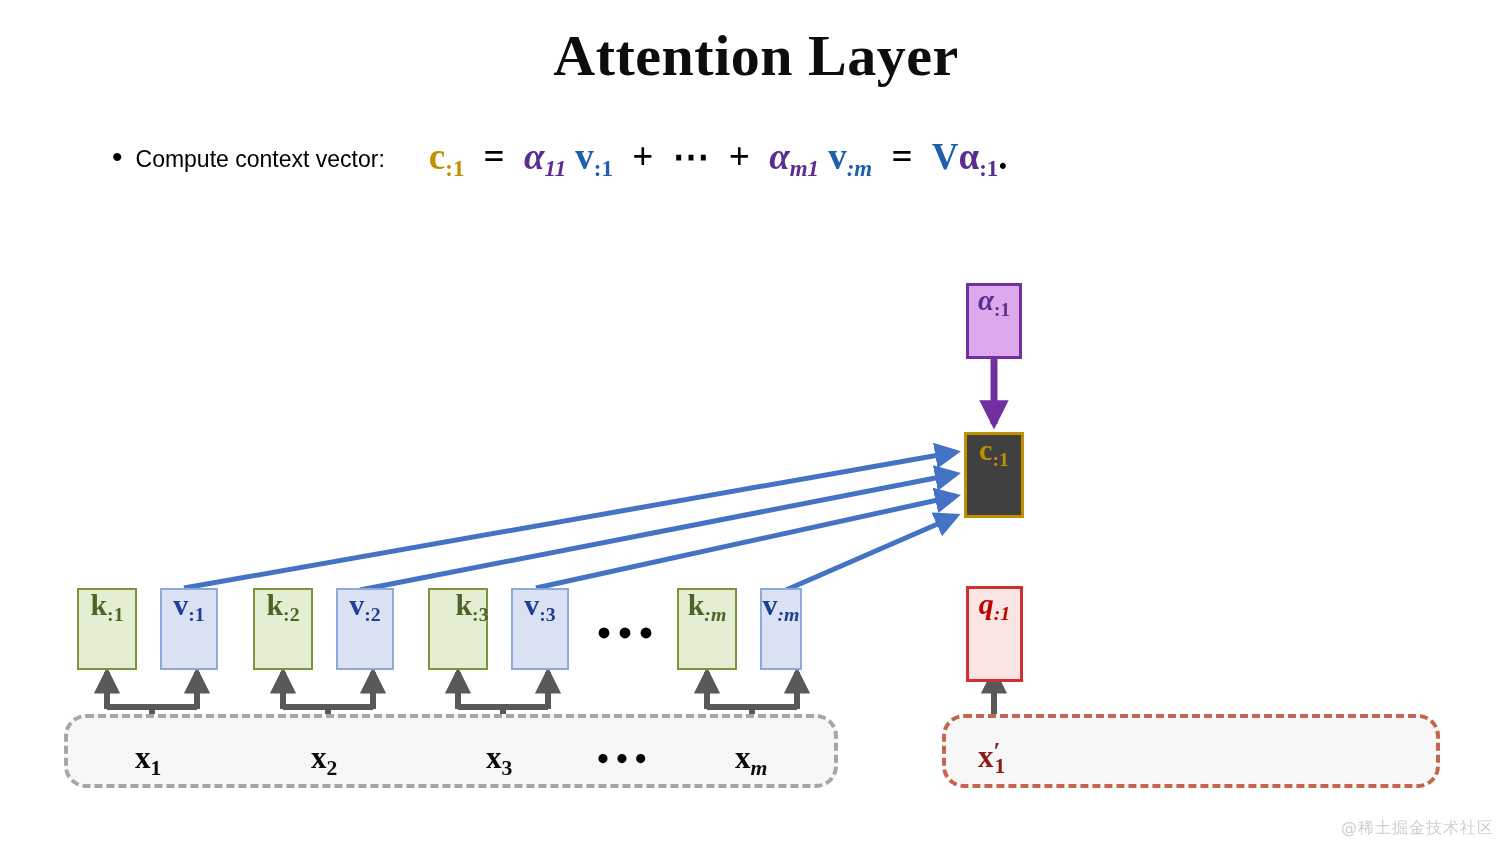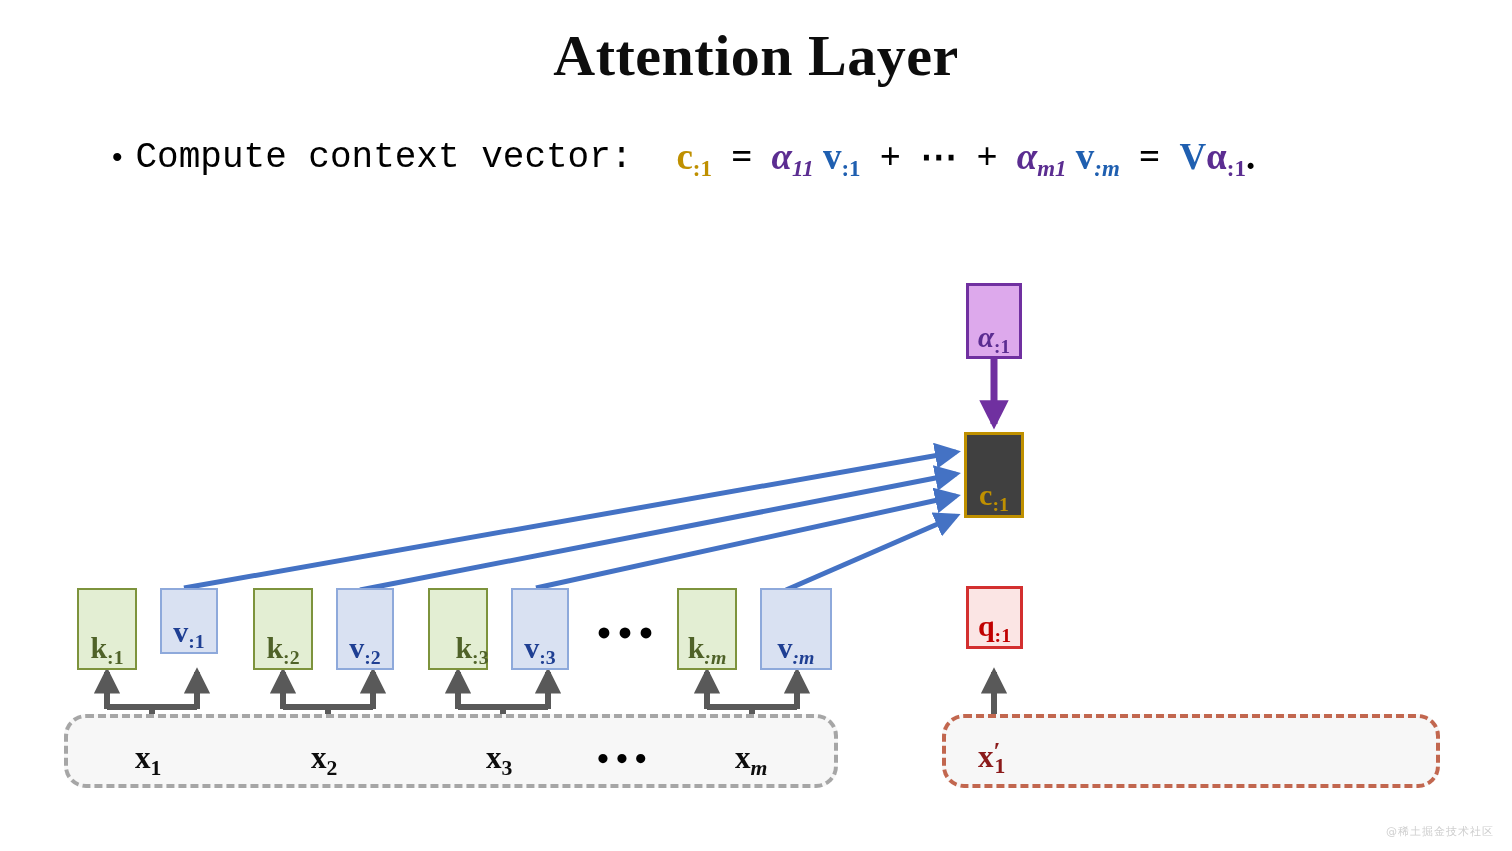--- a/index.html
+++ b/index.html
@@ -39,23 +39,23 @@
     align-items: baseline;
     white-space: nowrap;
   }
   .bullet-dot {
     font-size: 30px;
     color: #000;
     line-height: 1;
     margin-right: 13px;
   }
   #bullet-text {
-    font-size: 36px;
+    font-size: 23px;
     color: #000;
-    font-family: Liberation Mono, monospace;
+    font-family: Liberation Sans, sans-serif;
   }
   #formula {
     margin-left: 44px;
     font-family: "Liberation Serif", serif;
     font-size: 37px;
     white-space: nowrap;
     position: relative;
     top: 2px;
   }
   .f-c     { color:#bf9000; font-weight:bold; }
@@ -72,21 +72,21 @@
   .sub-blue { color:#1f5fb0; }
   .sub-purple { color:#5b2d91; }
   .it { font-style: italic; }
   .sp { display:inline-block; width:10px; }
 
   
   .vbox {
     position: absolute;
     box-sizing: border-box;
     display: flex;
-    align-items: flex-end;
+    align-items: flex-start;
     justify-content: center;
     font-family: "Liberation Serif", serif;
     font-weight: bold;
     font-size: 30px;
     line-height: 1;
   }
   .box-k {
     background: #e3eed3;
     border: 2px solid #7d933c;
     color: #4f6228;
@@ -154,21 +154,21 @@
     top: 0; left: 0;
     width: 1512px; height: 851px;
     pointer-events: none;
   }
 
   
   #watermark {
     position: absolute;
     right: 18px;
     bottom: 12px;
-    font-size: 11px;
+    font-size: 16px;
     color: #cfcfcf;
     font-family: "DejaVu Sans", sans-serif;
     letter-spacing: 1px;
   }
 </style>
 </head>
 <body>
 
 <div id="slide-title">Attention Layer</div>
 
@@ -238,47 +238,47 @@
 </svg>
 
 <div class="vbox box-alpha" style="left:966px; top:283px; width:56px; height:76px; font-size:29px;">
   <span class="bx-label"><span>α</span><span class="sub" style="font-style:normal">:1</span></span>
 </div>
 
 <div class="vbox box-c" style="left:964px; top:432px; width:60px; height:86px;">
   <span class="bx-label"><span>c</span><span class="sub">:1</span></span>
 </div>
 
-<div class="vbox box-q" style="left:966px; top:586px; width:57px; height:63px;">
+<div class="vbox box-q" style="left:966px; top:586px; width:57px; height:96px;font-style:italic;">
   <span class="bx-label"><span>q</span><span class="sub">:1</span></span>
 </div>
 
 <div class="vbox box-k" style="left:77px; top:588px; width:60px; height:82px;">
   <span class="bx-label"><span>k</span><span class="sub">:1</span></span>
 </div>
 <div class="vbox box-k" style="left:253px; top:588px; width:60px; height:82px;">
   <span class="bx-label"><span>k</span><span class="sub">:2</span></span>
 </div>
 <div class="vbox box-k" style="left:428px; top:588px; width:60px; height:82px;padding-left:28px;">
   <span class="bx-label"><span>k</span><span class="sub">:3</span></span>
 </div>
 <div class="vbox box-k" style="left:677px; top:588px; width:60px; height:82px;">
   <span class="bx-label"><span>k</span><span class="sub it">:m</span></span>
 </div>
 
-<div class="vbox box-v" style="left:160px; top:588px; width:58px; height:66px;">
+<div class="vbox box-v" style="left:160px; top:588px; width:58px; height:82px;">
   <span class="bx-label"><span>v</span><span class="sub">:1</span></span>
 </div>
 <div class="vbox box-v" style="left:336px; top:588px; width:58px; height:82px;">
   <span class="bx-label"><span>v</span><span class="sub">:2</span></span>
 </div>
 <div class="vbox box-v" style="left:511px; top:588px; width:58px; height:82px;">
   <span class="bx-label"><span>v</span><span class="sub">:3</span></span>
 </div>
-<div class="vbox box-v" style="left:760px; top:588px; width:72px; height:82px;">
+<div class="vbox box-v" style="left:760px; top:588px; width:42px; height:82px;">
   <span class="bx-label"><span>v</span><span class="sub it">:m</span></span>
 </div>
 
 <div class="dots" style="left:597px; top:614px;">•••</div>
 
 <div class="input-band" id="input-band-left" style="left:64px; top:714px; width:774px; height:74px;"></div>
 <div class="input-band" id="input-band-right" style="left:942px; top:714px; width:498px; height:74px;"></div>
 
 <div class="xlabel" style="left:135px; top:742px;font-family:Liberation Serif, serif;">
   <span>x</span><span class="sub">1</span>

